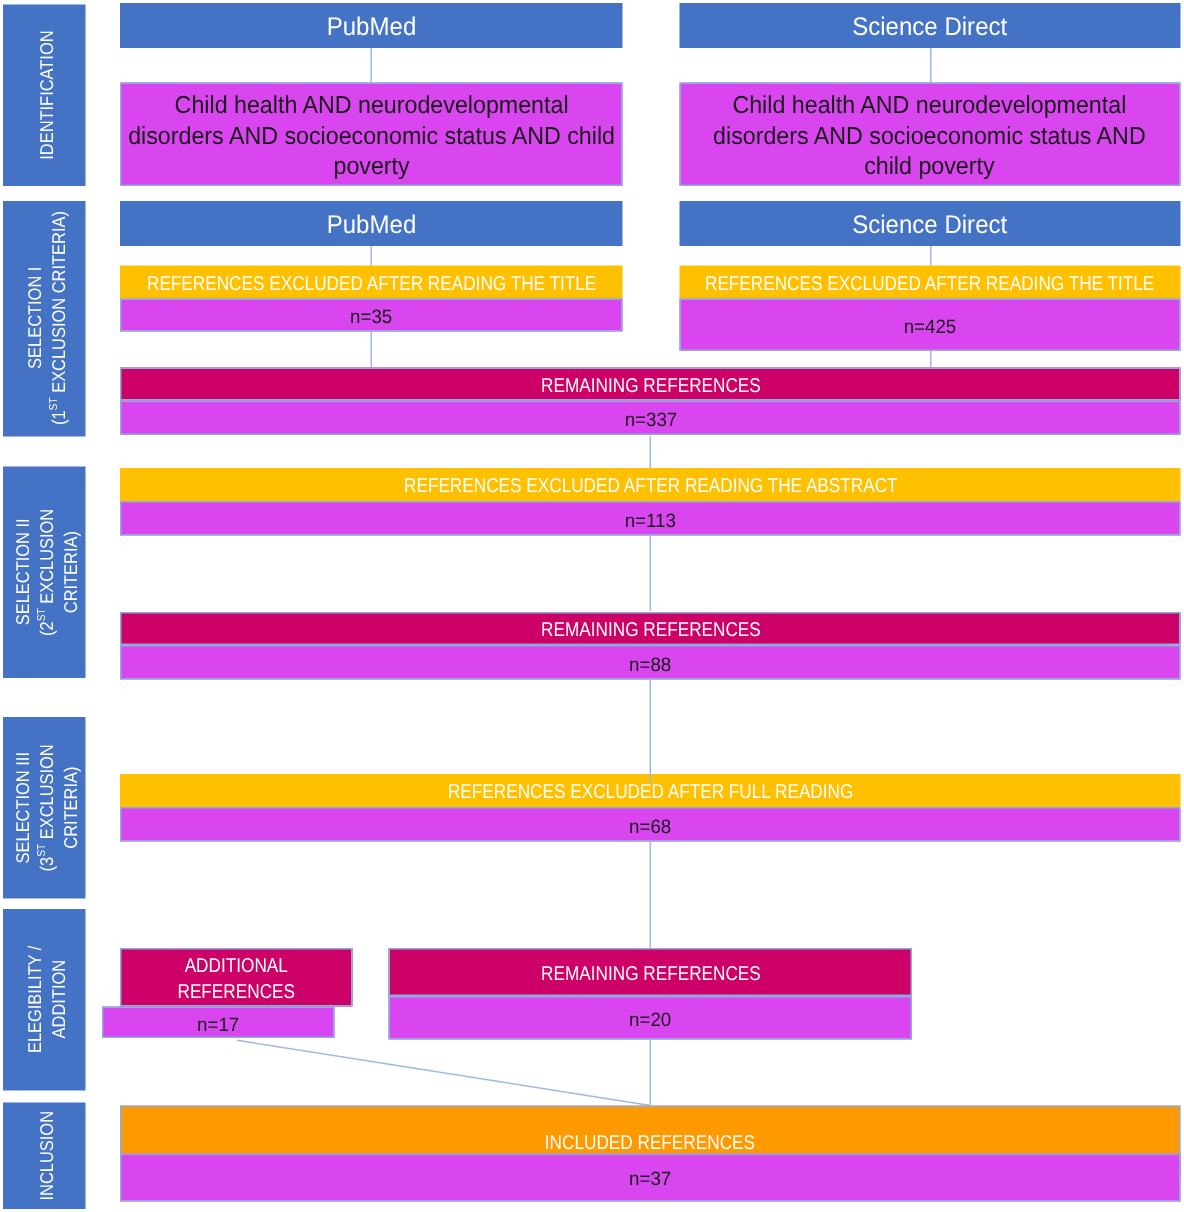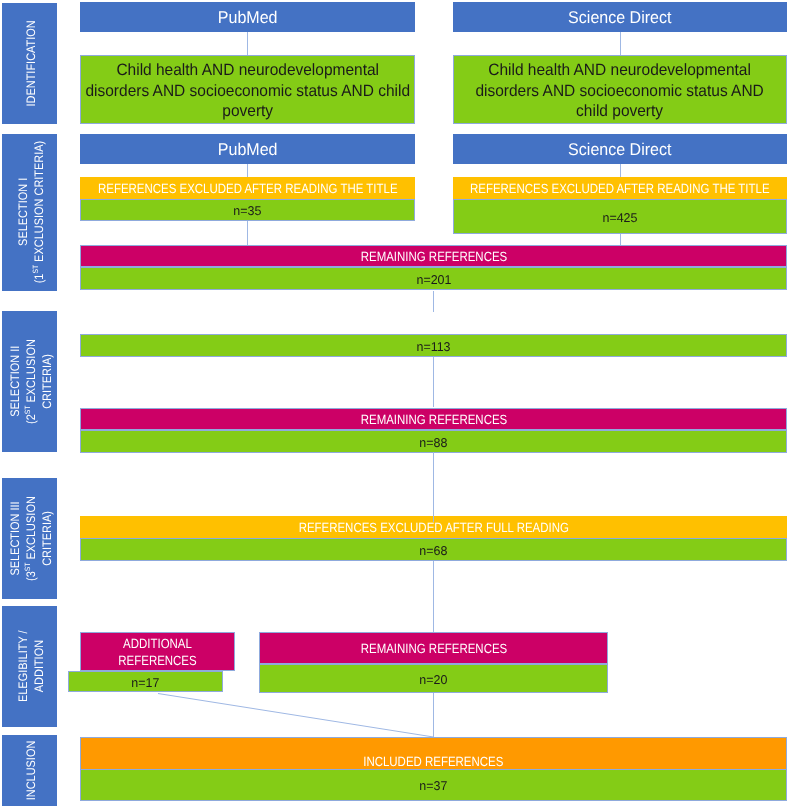--- a/index.html
+++ b/index.html
@@ -17,21 +17,21 @@
          text-align:center;line-height:16.2px;font-size:12.3px;
          white-space:nowrap;letter-spacing:0px;position:relative;left:1.7px;}
 
   
   .hdr{position:absolute;background:var(--c-blue,#4472C4);color:var(--c-text-light,#fff);
        display:flex;align-items:center;justify-content:center;}
   .hdr > span{font-size:17px;transform:scaleX(.943);display:inline-block;line-height:1;
               position:relative;top:0.5px;}
 
   
-  .box{position:absolute;border:1px solid var(--c-border,#8FAADC);background:#84cc16;box-sizing:border-box;}
+  .box{position:absolute;border:1px solid var(--c-border,#8FAADC);background:#d946ef;box-sizing:border-box;}
   .boxtxt{position:absolute;left:0;top:0;width:100%;height:100%;
           display:flex;align-items:center;justify-content:center;text-align:center;
           color:var(--c-text-dark,#000);line-height:1;}
   .boxtxt > span{font-size:12.8px;transform:scaleX(.975);display:inline-block;line-height:1;
                  position:relative;top:1.9px;}
   .qbox{display:flex;align-items:center;justify-content:center;}
   .qtxt{font-size:16.4px;line-height:20.8px;transform:scaleX(.945);
         text-align:center;color:var(--c-text-dark,#000);white-space:nowrap;position:relative;top:1.5px;}
 
   
@@ -134,24 +134,27 @@
     <div class="boxtxt">
         <span>n=425</span>
       </div>
   </div>
 
   <div class="cap capsm bordered" style="left: 80px; top: 245.3px; width: 707px; height: 22px; background-color: rgb(204, 0, 102);">
       <span>REMAINING REFERENCES</span>
     </div>
   <div class="box" style="left:80px;top:267.3px;width:707px;height:23.2px;">
     <div class="boxtxt">
-        <span>n=201</span>
-      </div>
-  </div>
-
+        <span>n=337</span>
+      </div>
+  </div>
+
+  <div class="cap capsm" style="left: 80px; top: 312px; width: 707px; height: 22px; background-color: rgb(255, 192, 0);">
+      <span>REFERENCES EXCLUDED AFTER READING THE ABSTRACT</span>
+    </div>
   <div class="box" style="left:80px;top:334px;width:707px;height:23px;padding-left:35px;">
     <div class="boxtxt">
         <span>n=113</span>
       </div>
   </div>
 
   <div class="cap capsm bordered" style="left: 80px; top: 407.8px; width: 707px; height: 22.1px; background-color: rgb(204, 0, 102);">
       <span>REMAINING REFERENCES</span>
     </div>
   <div class="box" style="left:80px;top:429.9px;width:707px;height:23px;">

